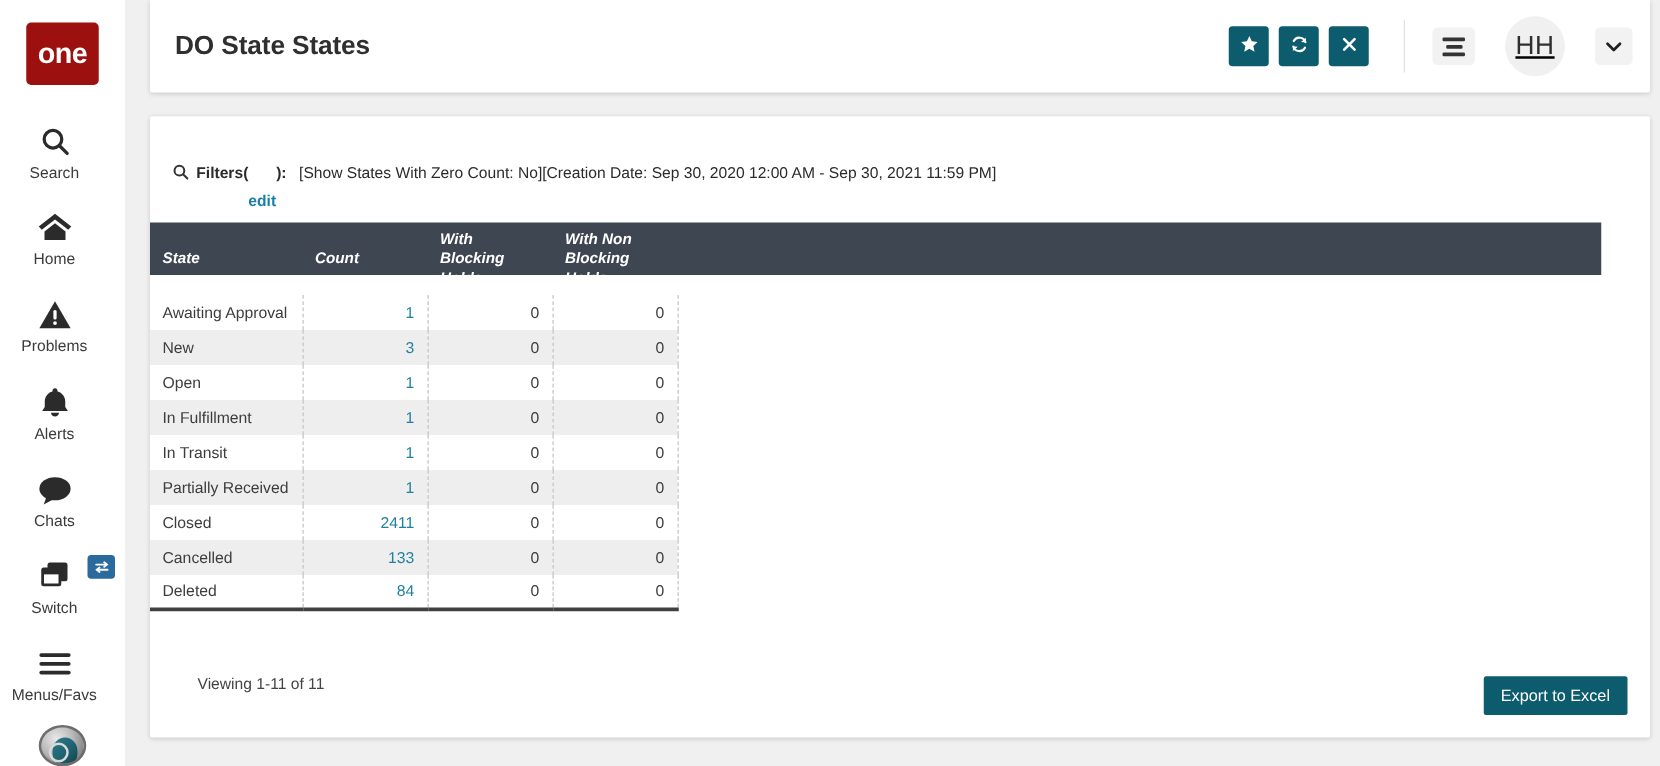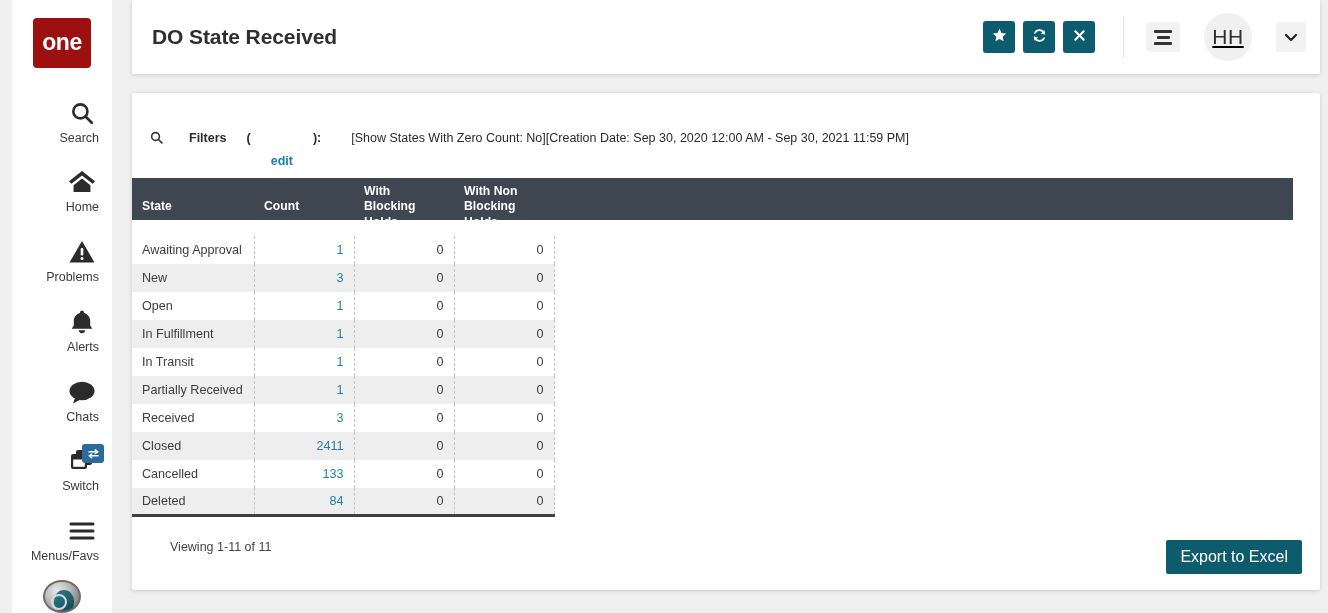--- a/index.html
+++ b/index.html
@@ -14,36 +14,35 @@
 
   
   .sidebar {
     width: 100px; height: 613px;
     background: #ffffff;
     flex: 0 0 100px;
     display: flex; flex-direction: column; align-items: center;
     padding-top: 18px;
     position: relative;
     z-index: 5;
-    margin-left: 12px;
   }
   .logo-box {
     width: 58px; height: 58px;
     background: #9c1010;
     border-radius: 4px;
     display: flex; align-items: center; justify-content: center;
     margin-bottom: 22px;
   }
   .logo-text {
     color: #fff; font-size: 23px; font-weight: 700; letter-spacing: -0.5px;
     line-height: 1;
   }
   .nav-item {
     width: 100px;
-    display: flex; flex-direction: column; align-items: flex-end;
+    display: flex; flex-direction: column; align-items: center;
     padding: 8px 13px 4px 0;
     margin-bottom: 10px;
     cursor: pointer;
     position: relative;
   }
   .nav-icon {
     height: 30px; width: 34px;
     display: flex; align-items: center; justify-content: center;
     color: #2b2b2b;
   }
@@ -163,21 +162,20 @@
     position: absolute;
     left: 20px; top: 93px; right: 8px;
     height: 497px;
     border-radius: 2px;
   }
 
   .filters-row {
     display: flex; align-items: center;
     padding: 14px 0 10px 18px;
     font-size: 12.5px;
-    gap: 20px;
   }
   .filters-icon { margin-right: 6px; display: flex; align-items: center; color: #333; }
   .filters-label { font-weight: 700; color: #2b2b2b; }
   .filters-edit { color: #1a7fa8; cursor: pointer; font-weight: 700; margin-top: 47px; }
   .filters-colon { font-weight: 700; color: #2b2b2b; }
   .filters-text { margin-left: 10px; color: #2b2b2b; }
 
   table.grid {
     border-collapse: collapse;
     table-layout: fixed;
@@ -196,20 +194,21 @@
     color: #fff;
     font-size: 12.2px;
     font-weight: 700;
     text-align: left;
     vertical-align: middle;
     padding: 6px 10px;
     height: 42px;
     line-height: 1.25;
     position: relative;
     z-index: 2;
+    font-style: italic;
   }
   table.grid td {
     font-size: 12.6px;
     color: #3d3d3d;
     height: 28px;
     padding: 4px 10px;
     border-right: 1px dashed #c4c4c4;
     white-space: nowrap;
   }
   table.grid td.state-cell { text-align: left; }
@@ -228,21 +227,21 @@
     position: absolute;
     left: 0; right: 0; bottom: 12px;
     height: 62px;
     display: flex; align-items: center;
   }
   .viewing-text { font-size: 12.5px; color: #444; margin-left: 38px; }
   .export-btn {
     margin-left: auto; margin-right: 18px;
     background: #0d5c6e; color: #fff;
     border: none; border-radius: 2px;
-    font-size: 16px;
+    font-size: 13px;
     padding: 8px 14px;
     cursor: pointer;
     font-family: "Liberation Sans", sans-serif;
     margin-top: 19px;
   }
 </style>
 </head>
 <body>
 
 <div class="app">
@@ -333,21 +332,21 @@
       </span>
       <span class="nav-label">Menus/Favs</span>
     </div>
 
     <div class="bottom-avatar"></div>
   </nav>
 
   <div class="main">
 
     <div class="card top-card">
-      <h1 class="page-title">DO State Received</h1>
+      <h1 class="page-title">DO State States</h1>
 
       <div class="top-actions">
 
         <button class="sq-btn">
           <span>
             <svg width="15" height="15" viewBox="0 0 16 16" fill="#fff">
               <path d="M8 0.8 L10.1 5.3 L15 5.9 L11.4 9.3 L12.4 14.2 L8 11.8 L3.6 14.2 L4.6 9.3 L1 5.9 L5.9 5.3 Z"></path>
             </svg>
           </span>
         </button>
@@ -457,26 +456,20 @@
                 <td class="num">0</td>
                 <td class="num">0</td>
               </tr>
               <tr>
                 <td class="state-cell">Partially Received</td>
                 <td class="num count"><a href="#">1</a></td>
                 <td class="num">0</td>
                 <td class="num">0</td>
               </tr>
               <tr>
-                <td class="state-cell">Received</td>
-                <td class="num count"><a href="#">3</a></td>
-                <td class="num">0</td>
-                <td class="num">0</td>
-              </tr>
-              <tr>
                 <td class="state-cell">Closed</td>
                 <td class="num count"><a href="#">2411</a></td>
                 <td class="num">0</td>
                 <td class="num">0</td>
               </tr>
               <tr>
                 <td class="state-cell">Cancelled</td>
                 <td class="num count"><a href="#">133</a></td>
                 <td class="num">0</td>
                 <td class="num">0</td>

